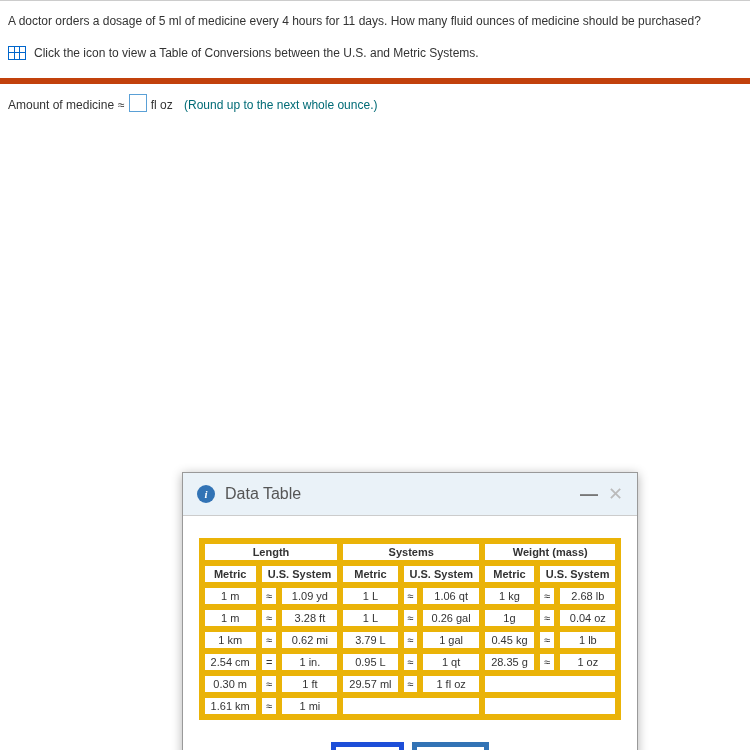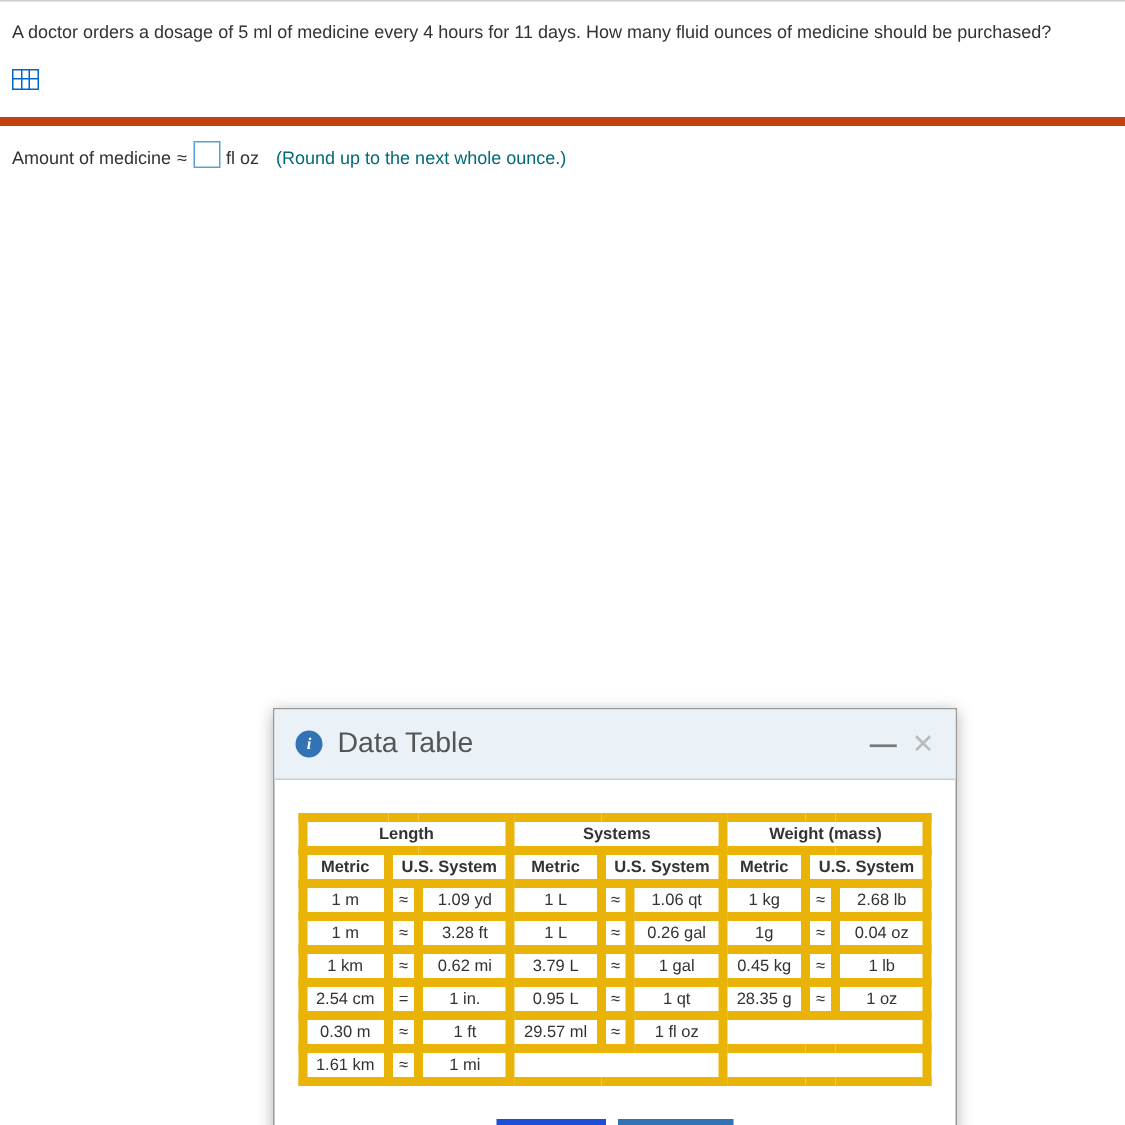--- a/index.html
+++ b/index.html
@@ -63,21 +63,21 @@
     }
     .info-icon {
       width: 18px; height: 18px;
       border-radius: 50%;
       background: #3273b5;
       color: #fff;
       display: flex; align-items: center; justify-content: center;
       font-size: 11px; font-style: italic; font-weight: bold;
       font-family: Georgia, serif;
     }
-    .modal-title { color: #555; font-size: 19px; }
+    .modal-title { color: #555; font-size: 16px; }
     .modal-controls { margin-left: auto; display: flex; gap: 10px; align-items: center; }
     .min-icon { color: #777; font-weight: bold; font-size: 18px; cursor: pointer; line-height: 10px;}
     .close-icon { color: #bbb; font-size: 18px; cursor: pointer; line-height: 10px;}
     .modal-body { padding: 22px; display: flex; justify-content: center; }
 
     table.conv {
       border-collapse: collapse;
       font-size: 11px;
     }
     table.conv th, table.conv td {
@@ -115,20 +115,21 @@
   <p class="question-text">A doctor orders a dosage of 5 ml of medicine every 4 hours for 11 days. How many fluid ounces of medicine should be purchased?</p>
   <div class="icon-row">
     <div class="table-icon">
       <span></span>
         <span></span>
         <span></span>
         <span></span>
         <span></span>
         <span></span>
     </div>
+    <span class="icon-text">Click the icon to view a Table of Conversions between the U.S. and Metric Systems.</span>
   </div>
 </div>
 
 <div class="answer-area">
   <div class="answer-row">
     <span>Amount of medicine</span>
     <span class="approx">≈</span>
     <span class="input-box"></span>
     <span>fl oz</span>
     <span>&nbsp;</span>

